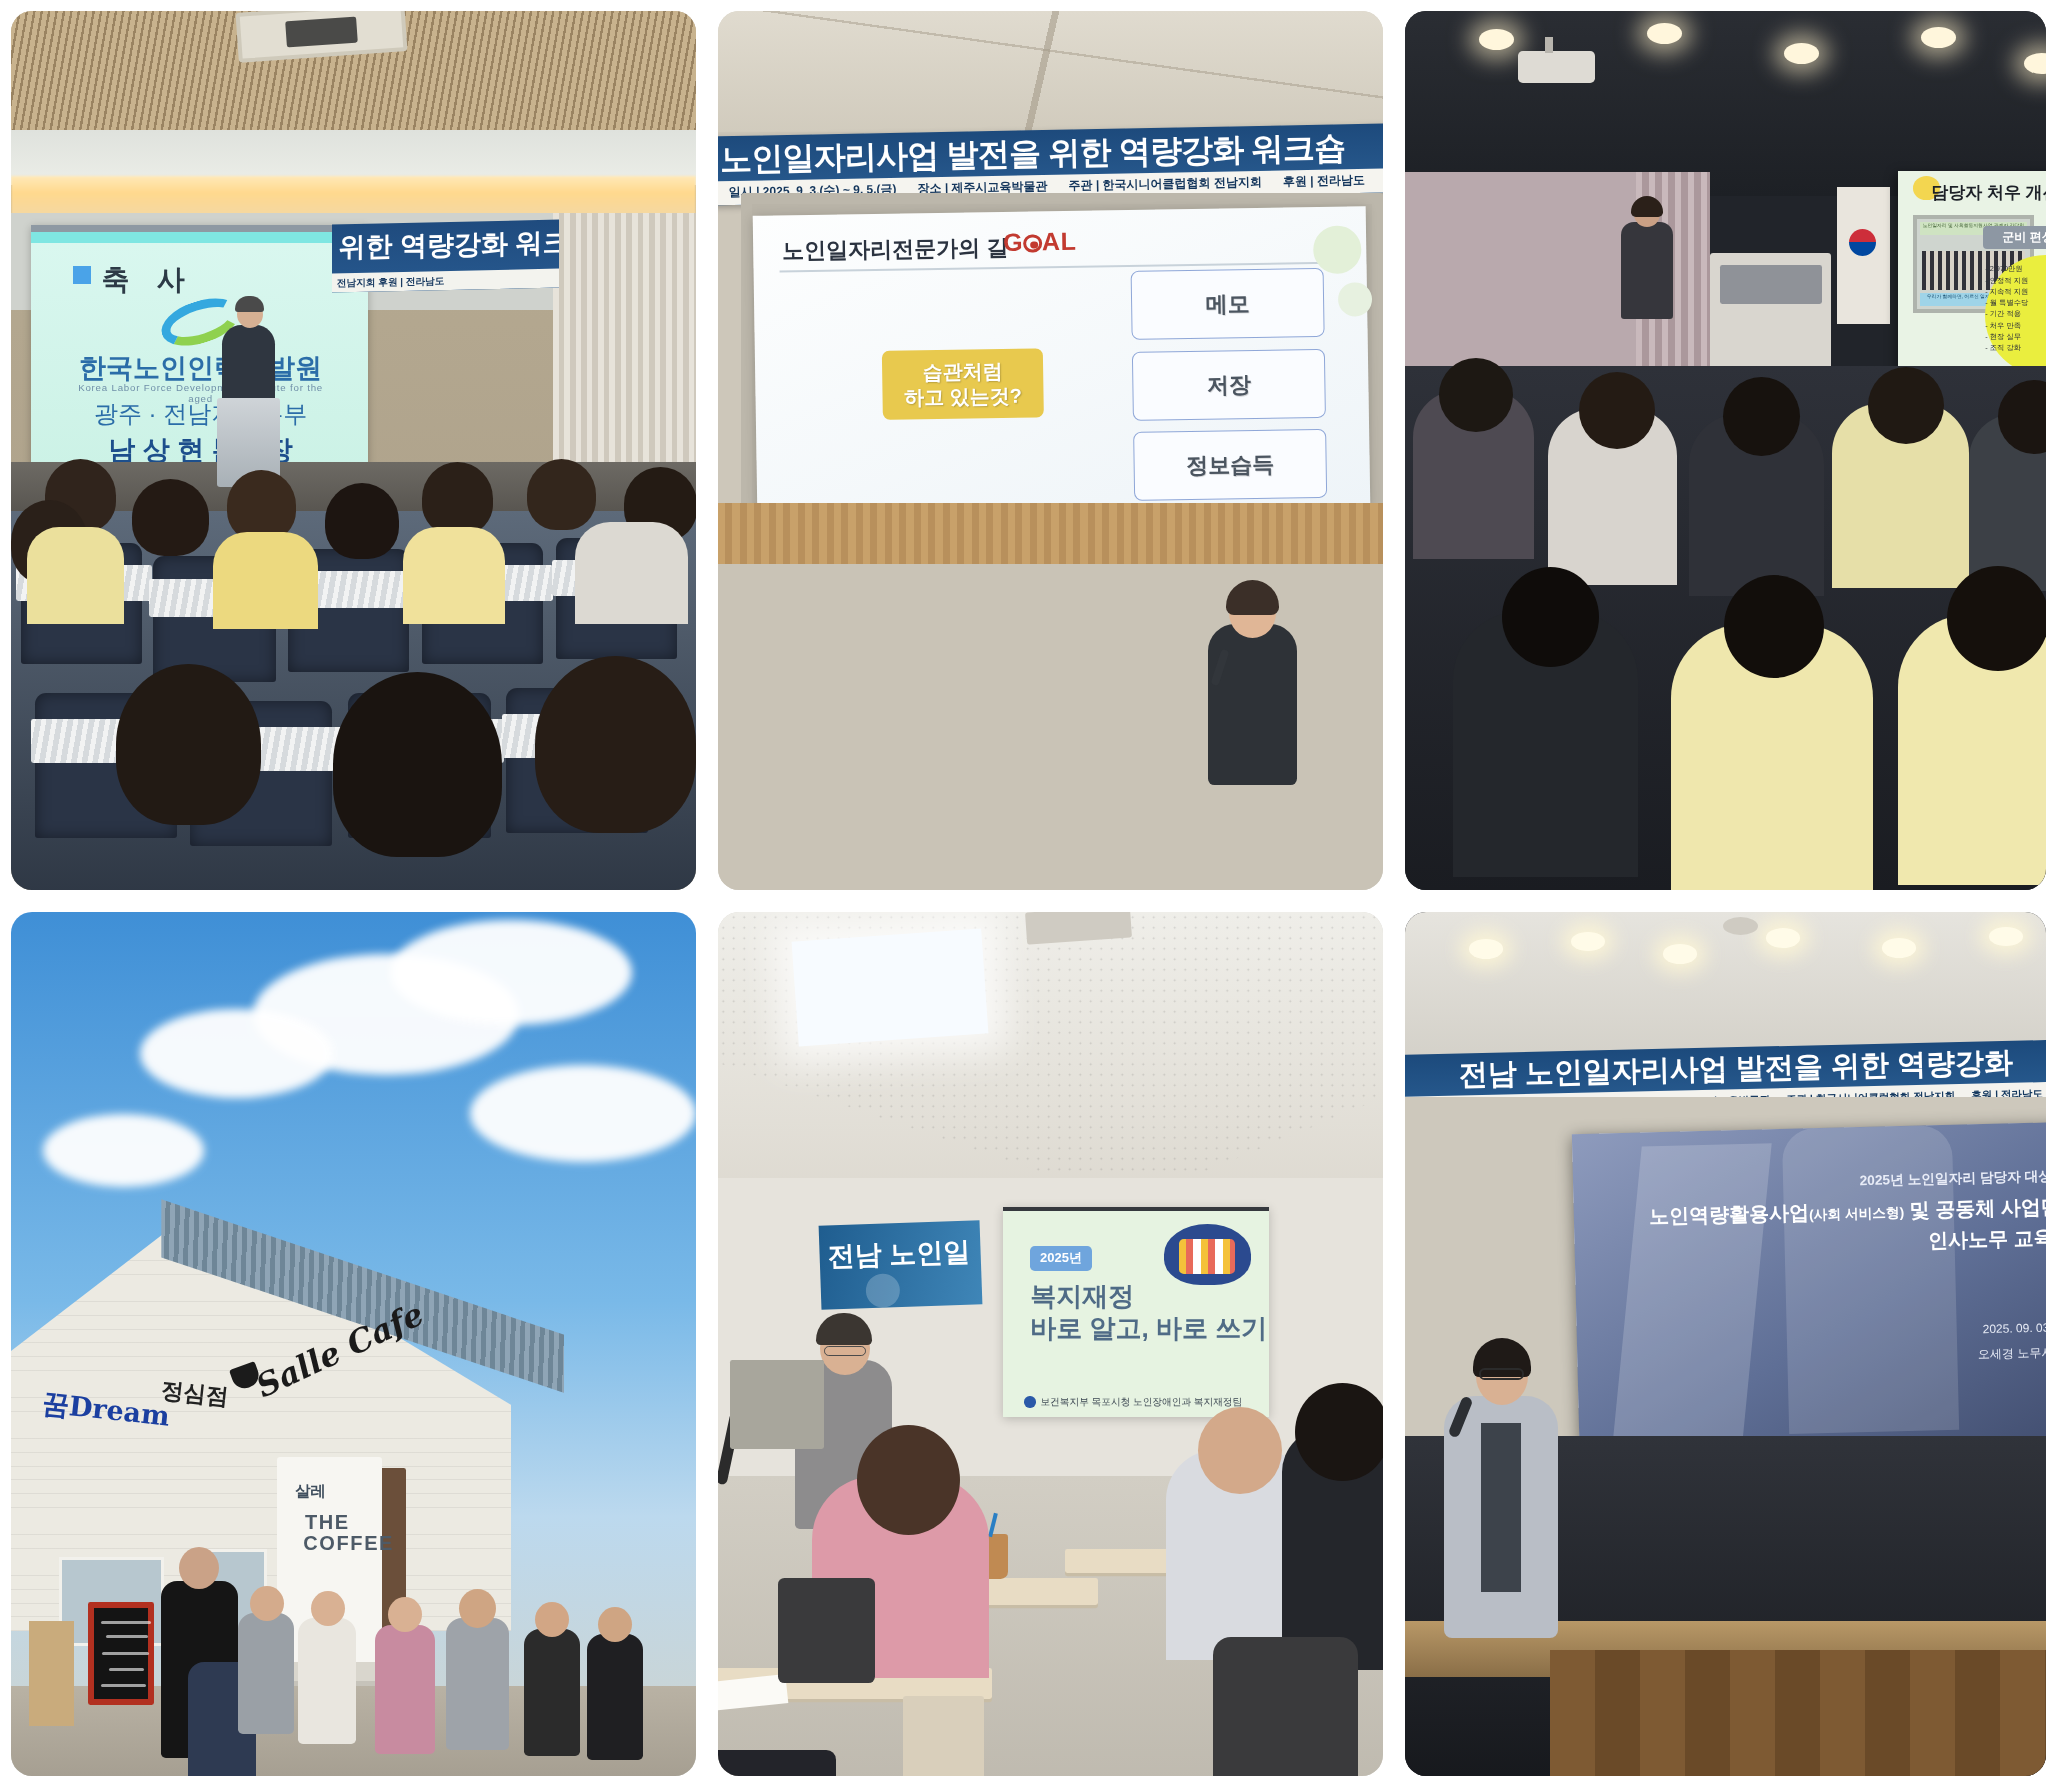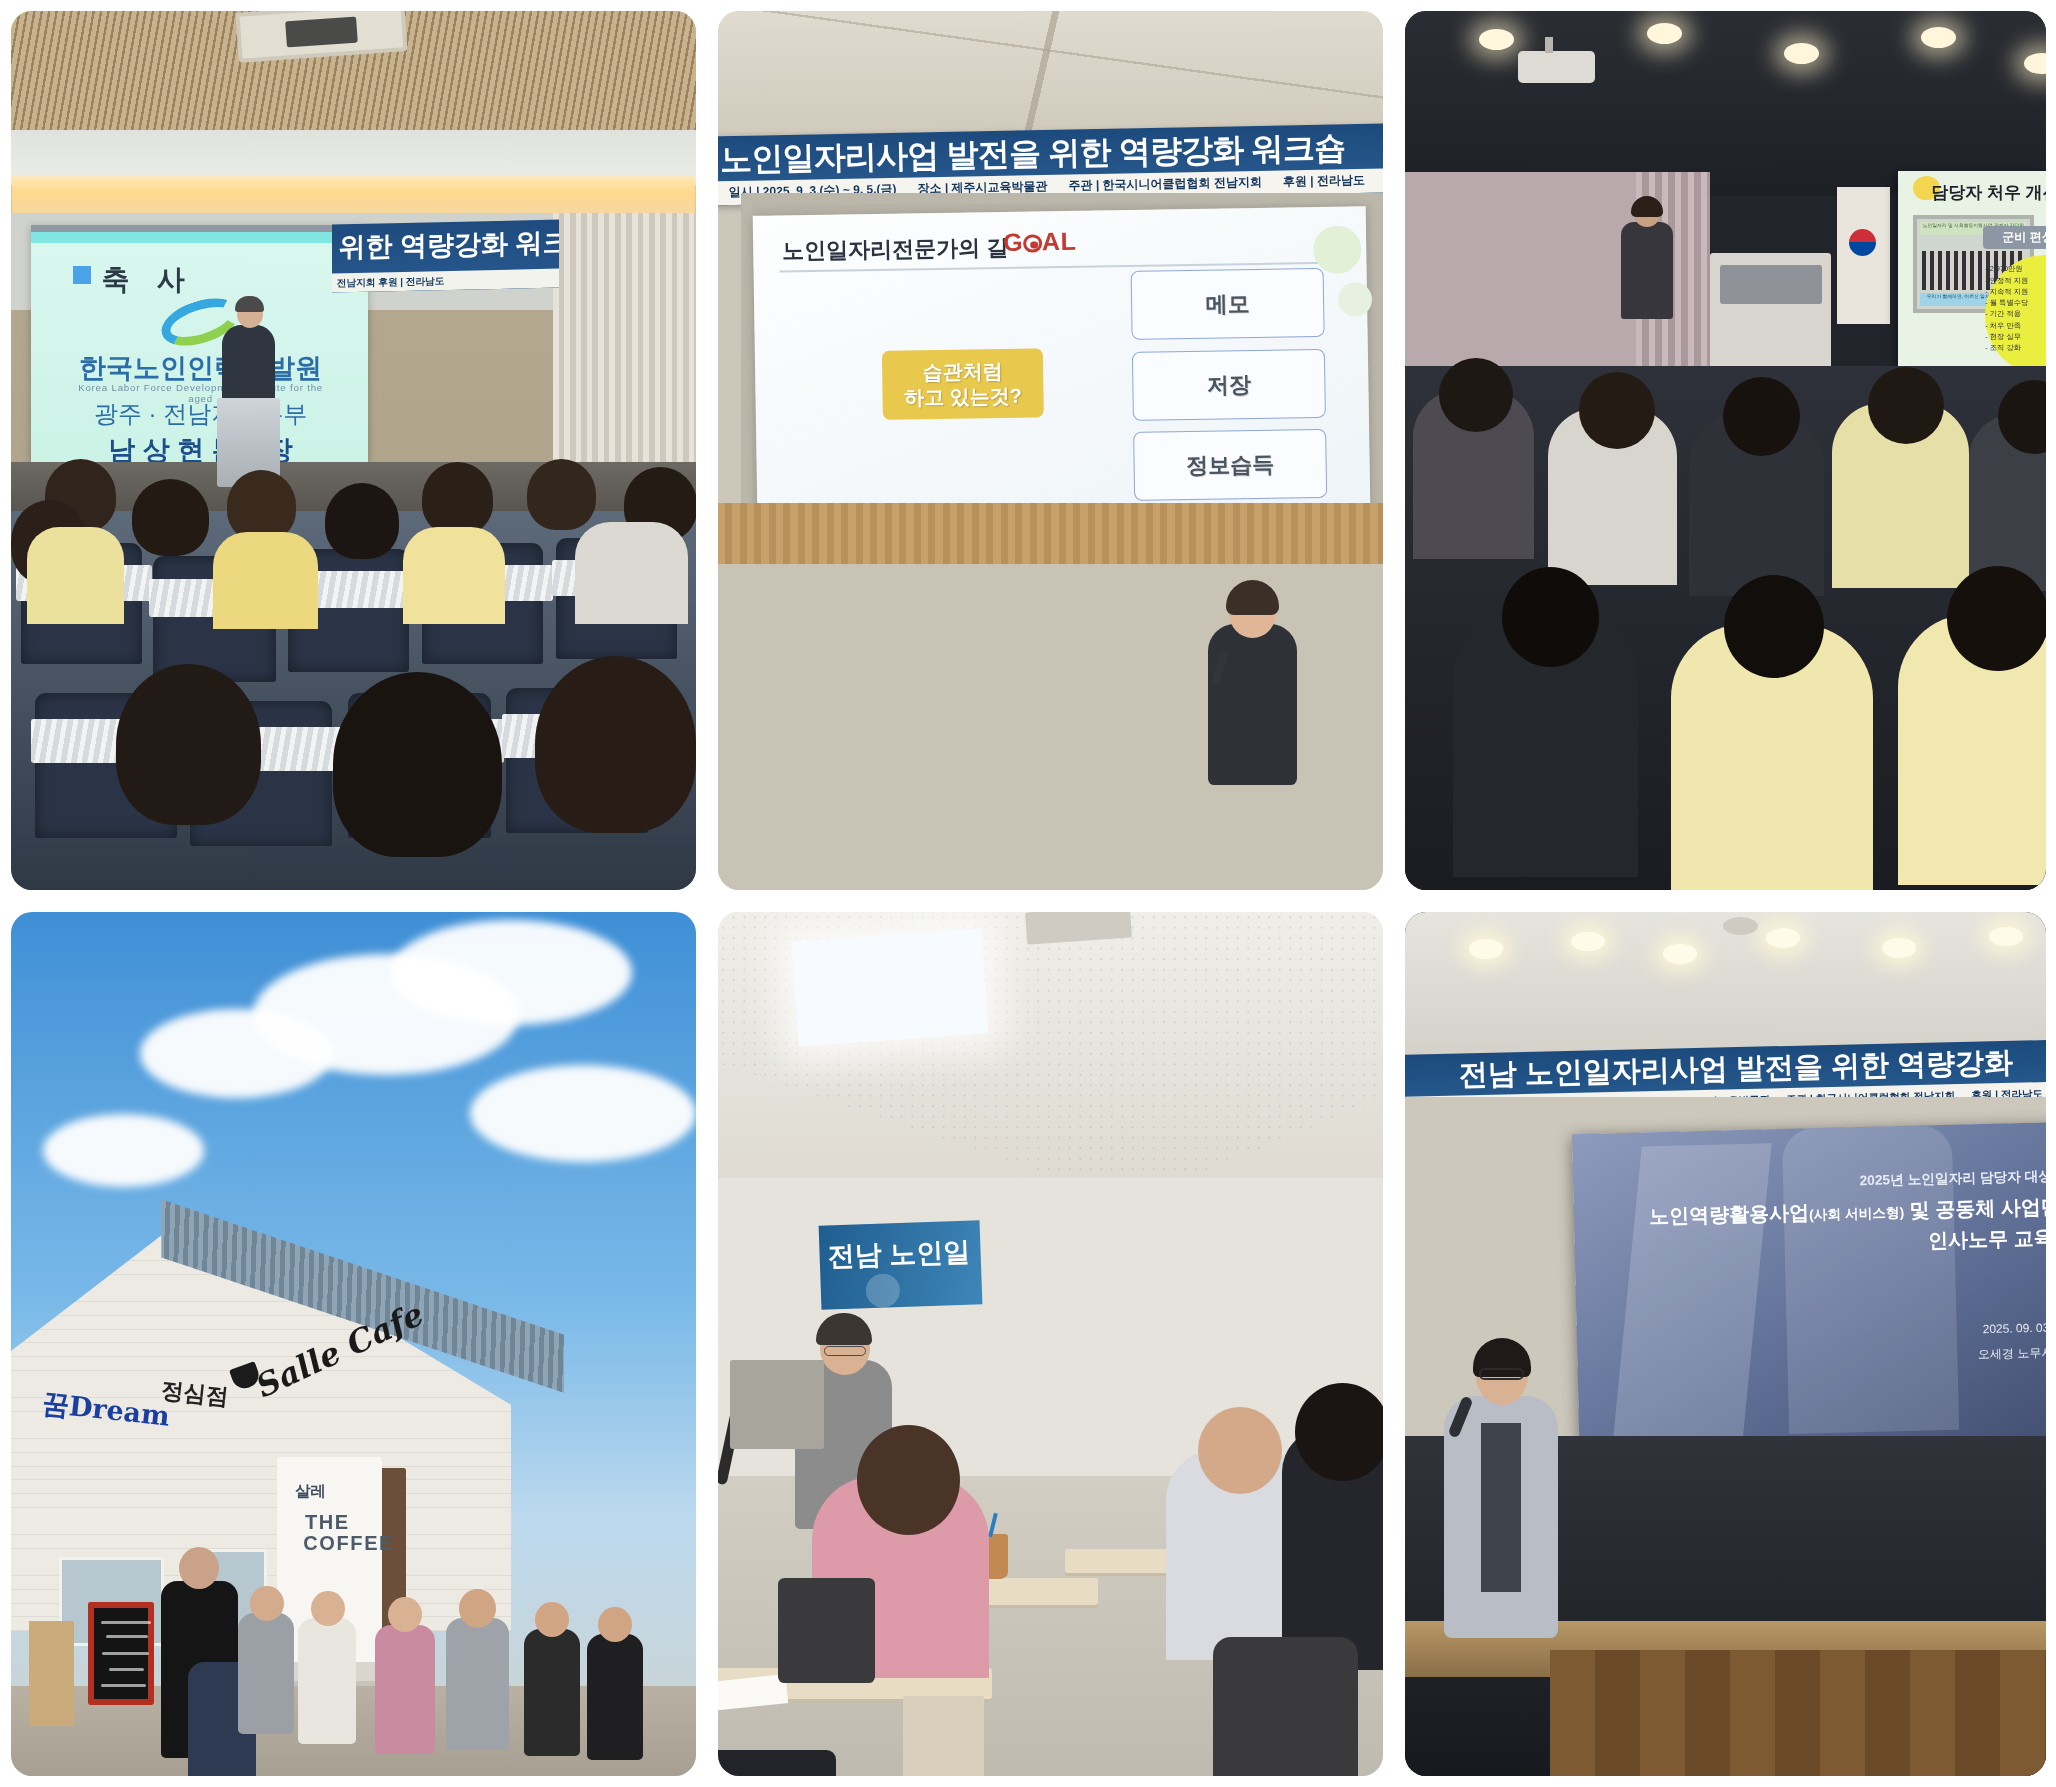--- a/index.html
+++ b/index.html
@@ -534,20 +534,27 @@
       <div class="layer tiles"></div>
       <div class="layer panel"></div>
       <div class="layer vent"></div>
       <div class="layer wall"></div>
 
       <div class="layer bn">
         <div class="t">전남 노인일</div>
         <div class="dot"></div>
       </div>
 
+      <div class="layer scr">
+        <div class="yr">2025년</div>
+        <div class="l1">복지재정</div>
+        <div class="l2">바로 알고, 바로 쓰기</div>
+        <div class="ill"></div>
+        <div class="mohw"><span class="em"></span><span>보건복지부   목포시청 노인장애인과 복지재정팀</span></div>
+      </div>
 
       <div class="layer floor"></div>
 
       <div class="layer" style="left:77px;top:448px;width:97px;height:169px;background:#8d8c8d;border-radius:27px 27px 4.8px 4.8px;"></div>
       <div class="layer" style="left:102px;top:410px;width:50px;height:53px;background:#d9b193;border-radius:50%;"></div>
       <div class="layer" style="left:98px;top:401px;width:56px;height:32px;background:#3b3631;border-radius:28px 28px 4.8px 4.8px;"></div>
       <div class="layer" style="left:106px;top:434px;width:42px;height:9.7px;border:1.6px solid #4a4a4a;border-radius:4.8px;"></div>
       <div class="layer" style="left:4.8px;top:500px;width:11.3px;height:73px;background:#2b2b2b;border-radius:5.6px;transform:rotate(12deg);"></div>
       <div class="layer" style="left:11.3px;top:448px;width:94px;height:89px;background:#a8a69c;border-radius:2.4px;"></div>
 

